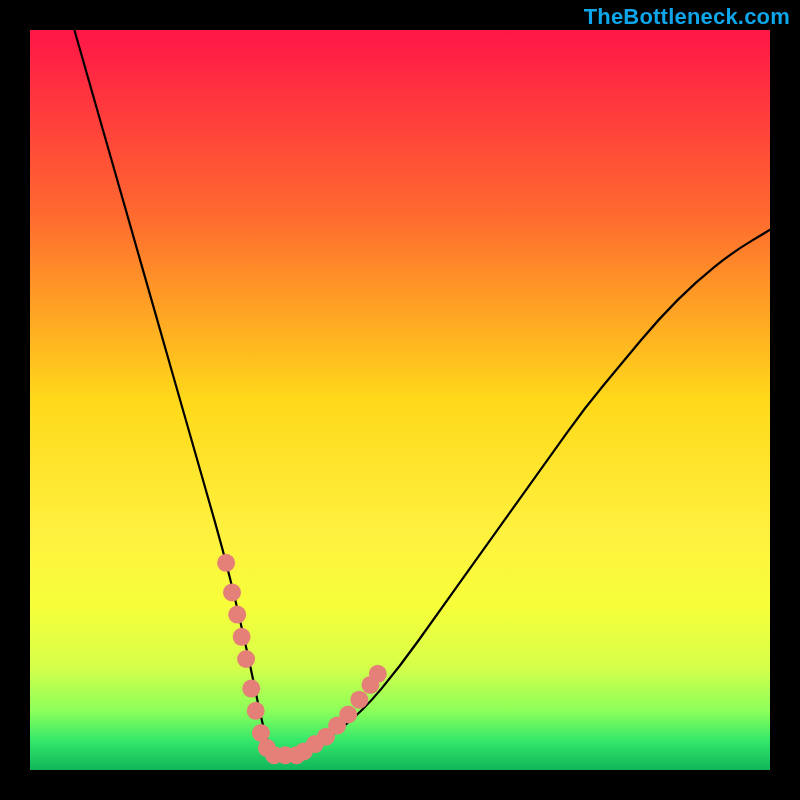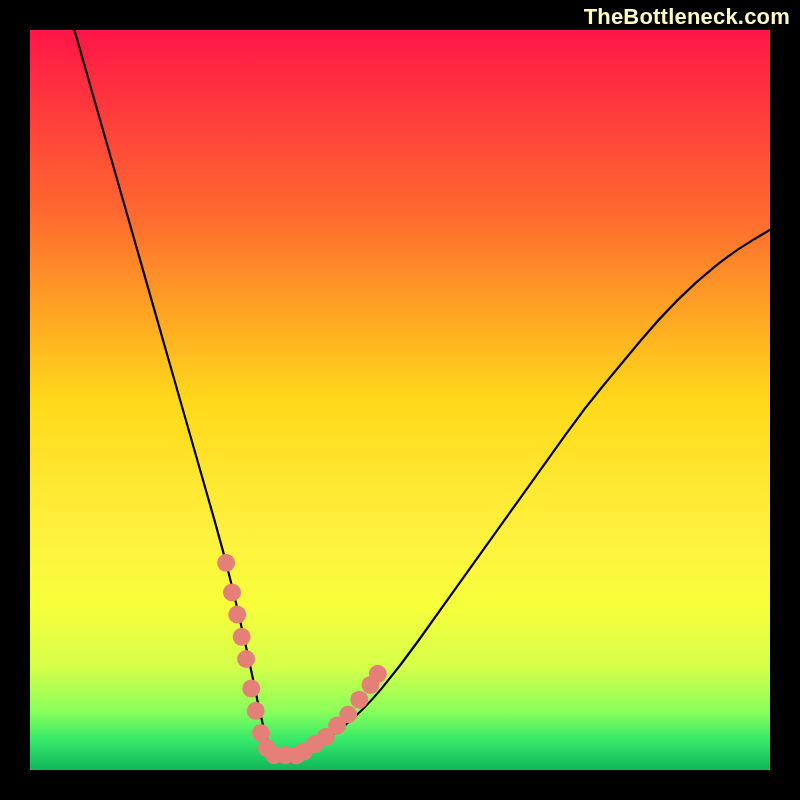--- a/index.html
+++ b/index.html
@@ -14,21 +14,21 @@
   .frame {
     position: relative;
     width: 800px;
     height: 800px;
     background: #000;
   }
   .watermark {
     position: absolute;
     top: 4px;
     right: 10px;
-    color: #fef9c3;
+    color: #0ea5e9;
     font-size: 22px;
     font-weight: 600;
     letter-spacing: 0.2px;
     z-index: 5;
   }
   .plot-wrap {
     position: absolute;
     left: 30px;
     top: 30px;
     width: 740px;

